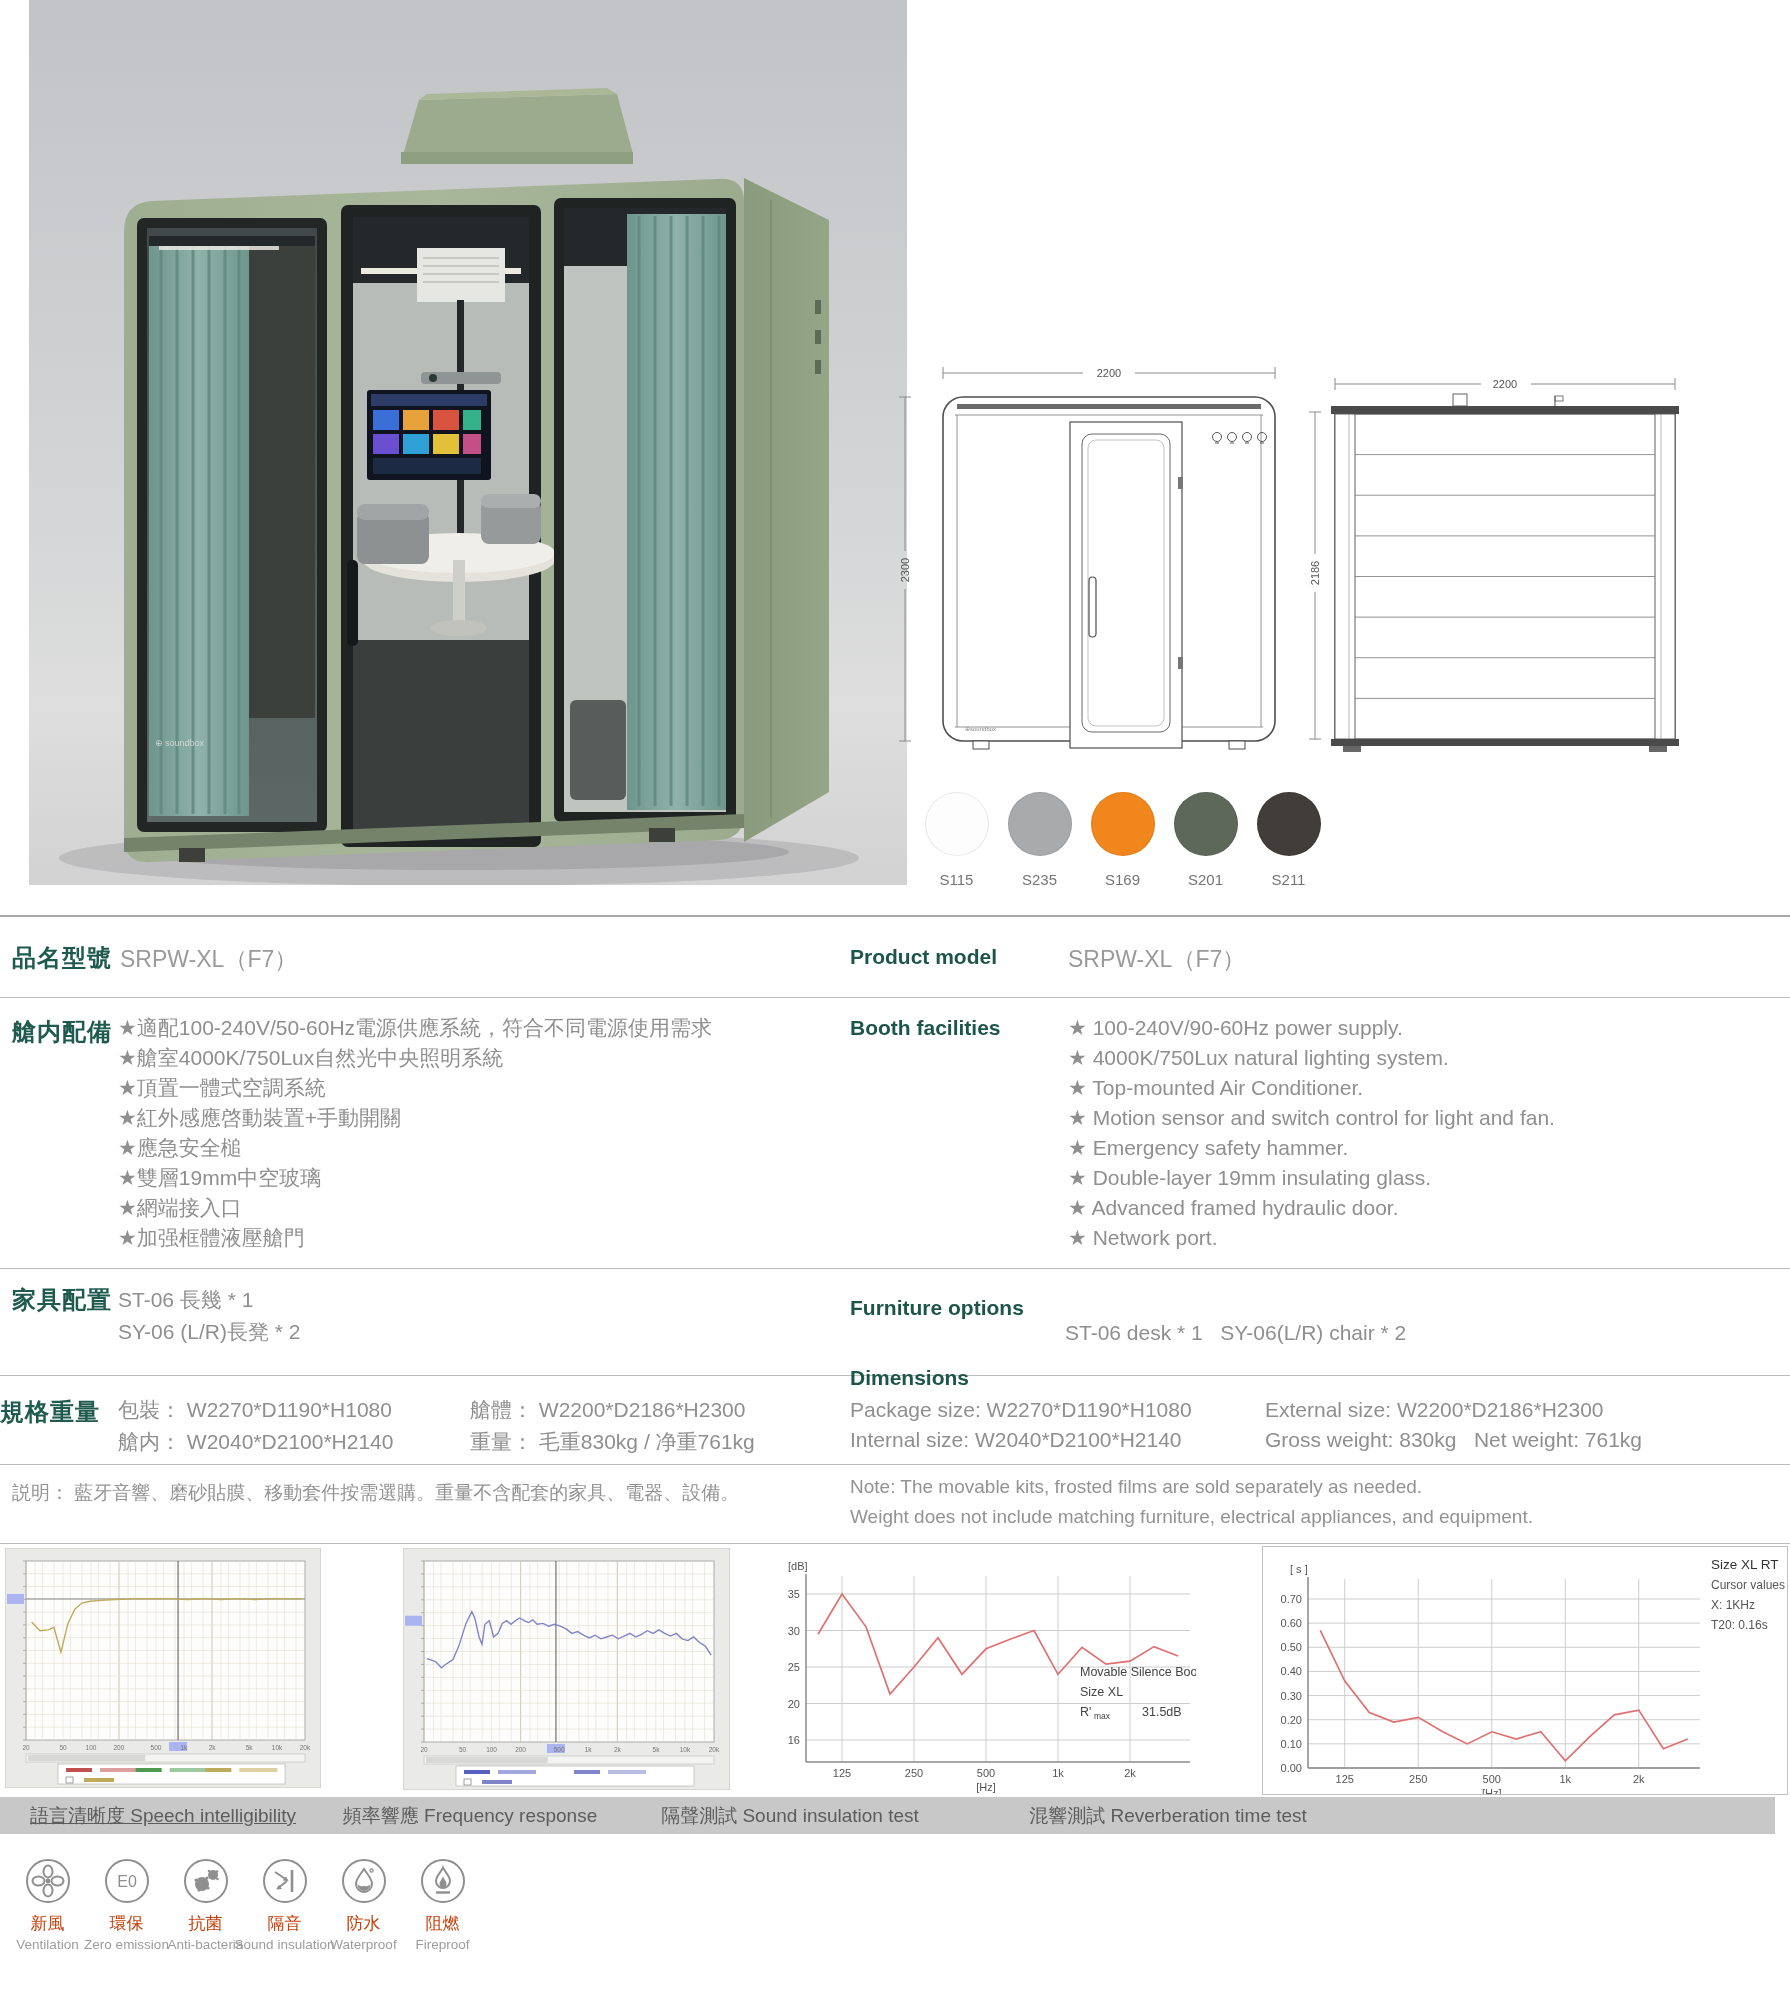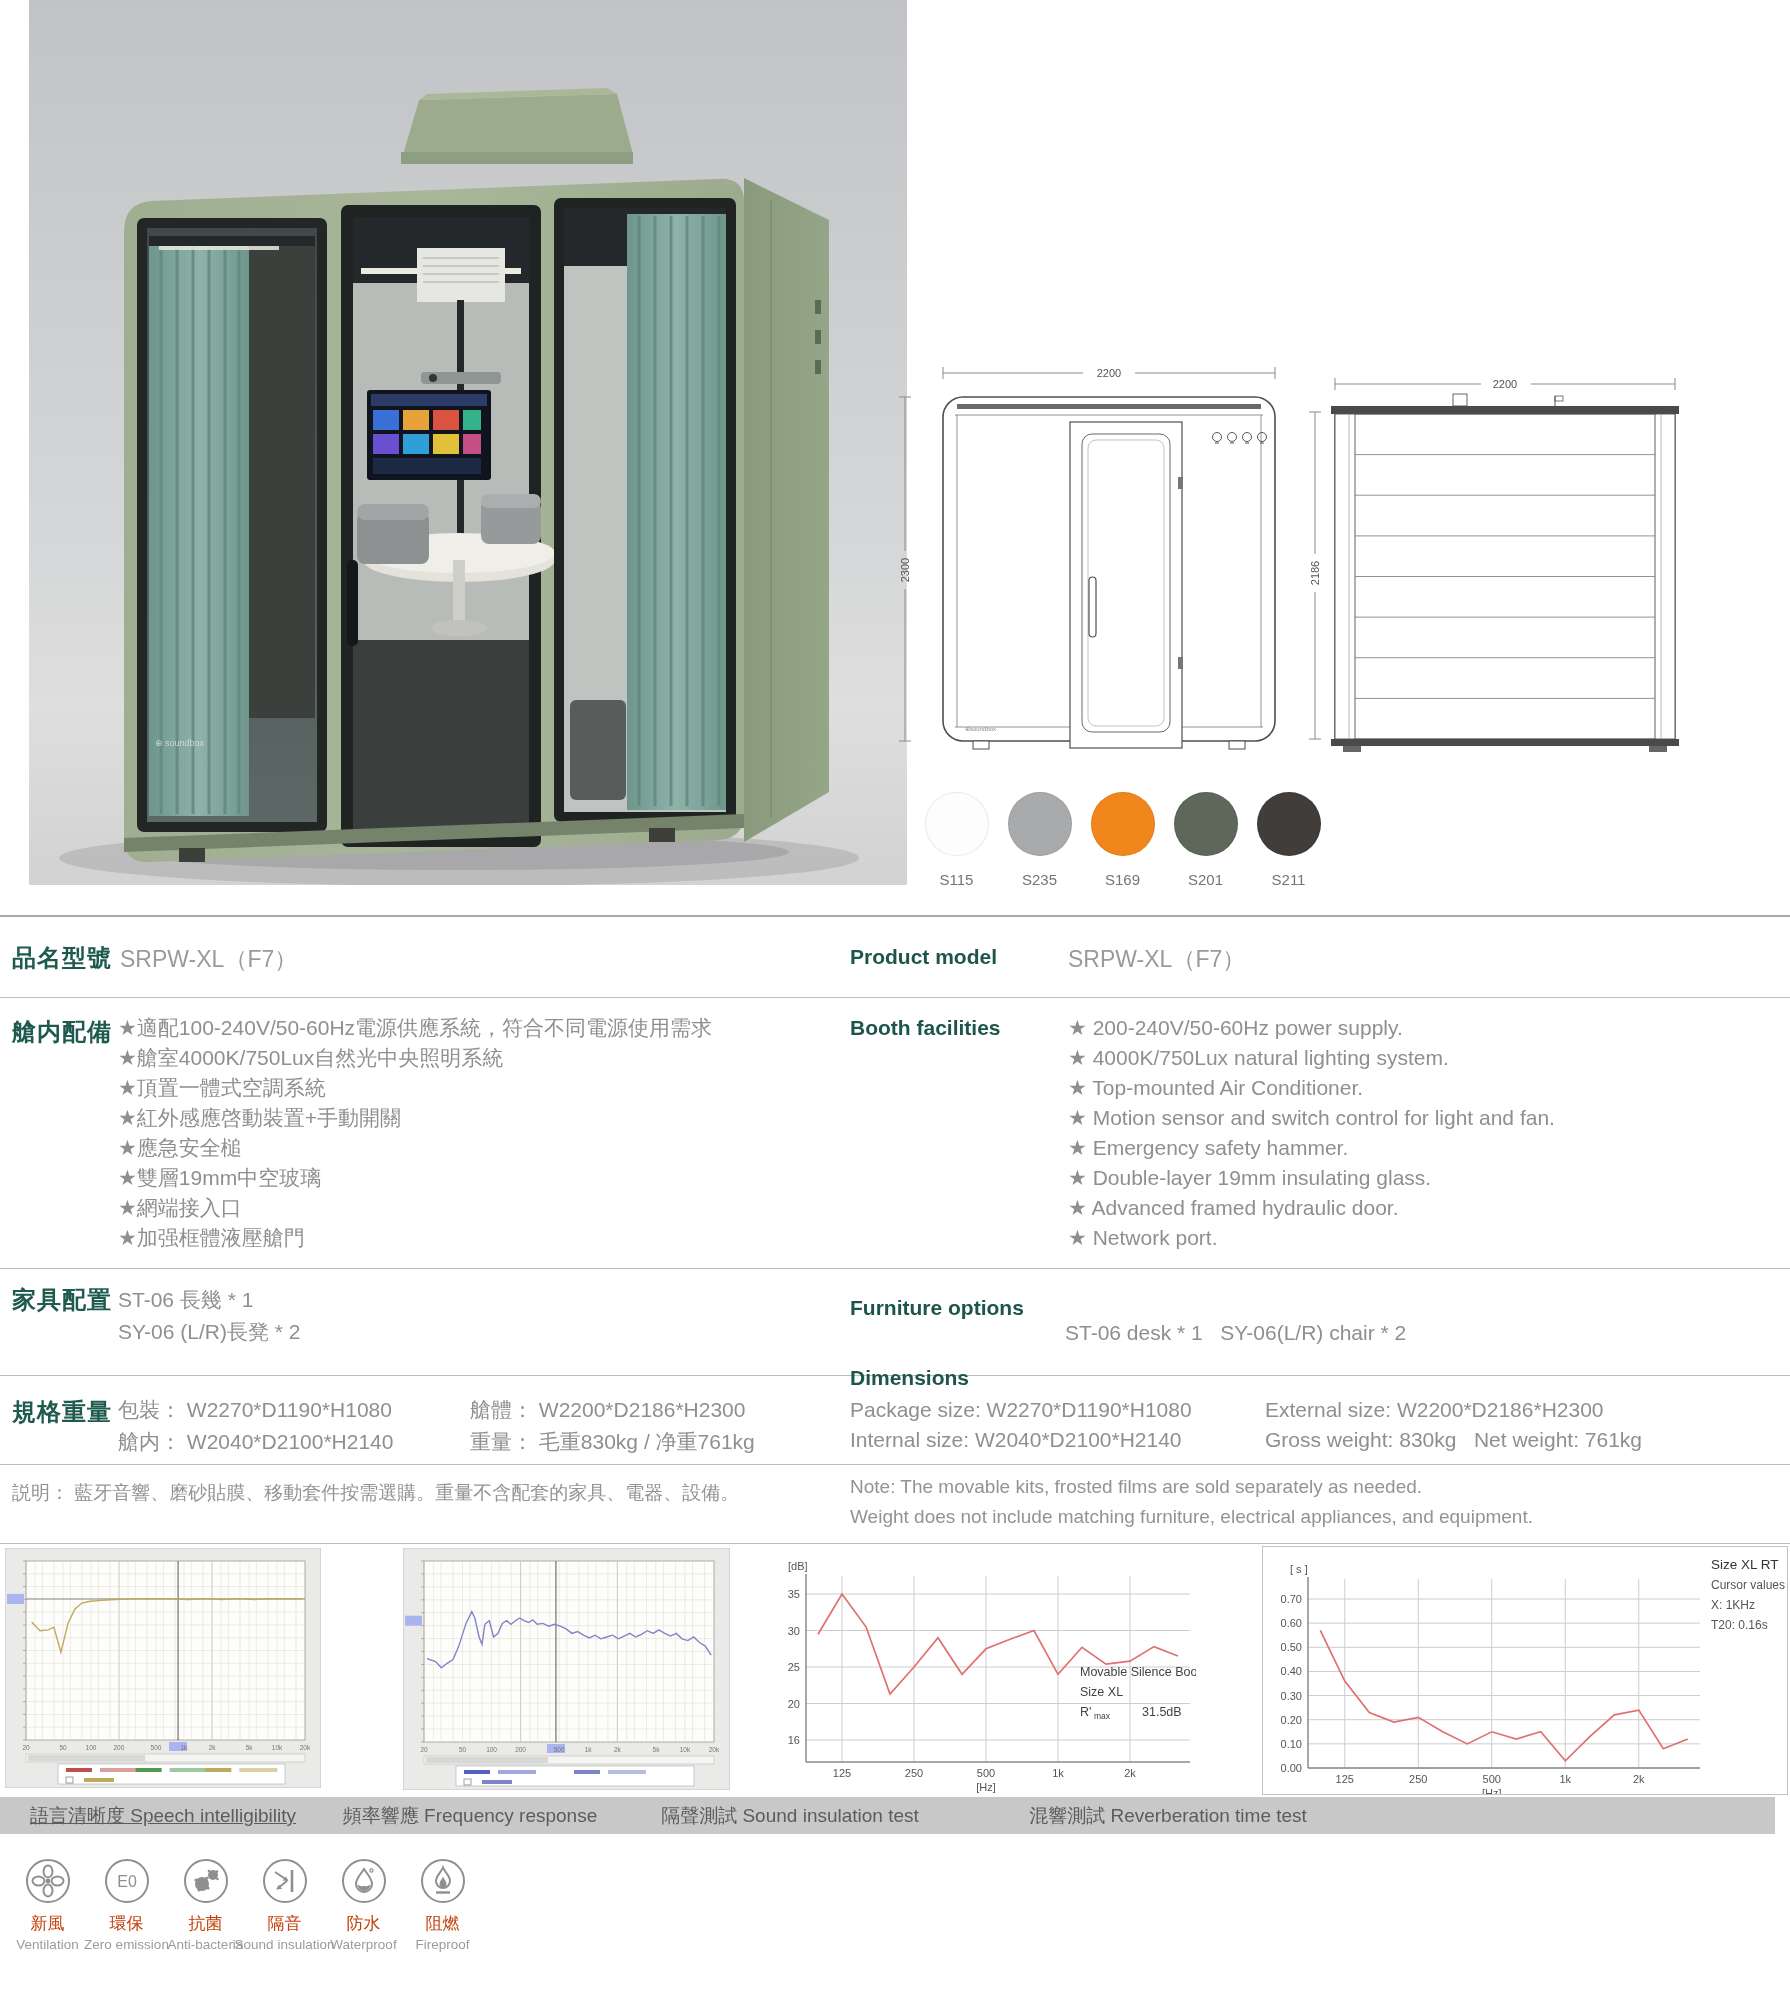--- a/index.html
+++ b/index.html
@@ -286,41 +286,41 @@
     <li>★艙室4000K/750Lux自然光中央照明系統</li>
     <li>★頂置一體式空調系統</li>
     <li>★紅外感應啓動裝置+手動開關</li>
     <li>★應急安全槌</li>
     <li>★雙層19mm中空玻璃</li>
     <li>★網端接入口</li>
     <li>★加强框體液壓艙門</li>
   </ul>
   <div class="abs en-label" style="left:850px;top:1016px;">Booth facilities</div>
   <ul class="abs stars" style="left:1068px;top:1013px;">
-    <li>★ 200-240V/50-60Hz power supply.</li>
+    <li>★ 100-240V/90-60Hz power supply.</li>
     <li>★ 4000K/750Lux natural lighting system.</li>
     <li>★ Top-mounted Air Conditioner.</li>
     <li>★ Motion sensor and switch control for light and fan.</li>
     <li>★ Emergency safety hammer.</li>
     <li>★ Double-layer 19mm insulating glass.</li>
     <li>★ Advanced framed hydraulic door.</li>
     <li>★ Network port.</li>
   </ul>
 
   <div class="abs sep thin" style="top:1268px;"></div>
 
   <div class="abs zh-label" style="left:12px;top:1284px;">家具配置</div>
   <div class="abs cell" style="left:118px;top:1286px;">ST-06 長幾 * 1</div>
   <div class="abs cell" style="left:118px;top:1318px;">SY-06 (L/R)長凳 * 2</div>
   <div class="abs en-label" style="left:850px;top:1296px;">Furniture options</div>
   <div class="abs cell" style="left:1065px;top:1298px;white-space:pre;margin-top:23px;">ST-06 desk * 1   SY-06(L/R) chair * 2</div>
 
   <div class="abs sep thin" style="top:1375px;"></div>
 
-  <div class="abs zh-label" style="left:12px;top:1396px;">規格重量</div>
+  <div class="abs zh-label" style="left:0;top:1396px;">規格重量</div>
   <div class="abs cell" style="left:118px;top:1396px;">包裝： W2270*D1190*H1080</div>
   <div class="abs cell" style="left:470px;top:1396px;">艙體： W2200*D2186*H2300</div>
   <div class="abs cell" style="left:118px;top:1428px;">艙内： W2040*D2100*H2140</div>
   <div class="abs cell" style="left:470px;top:1428px;">重量： 毛重830kg / 净重761kg</div>
   <div class="abs en-label" style="left:850px;top:1366px;">Dimensions</div>
   <div class="abs cell" style="left:850px;top:1398px;">Package size: W2270*D1190*H1080</div>
   <div class="abs cell" style="left:1265px;top:1398px;">External size: W2200*D2186*H2300</div>
   <div class="abs cell" style="left:850px;top:1428px;">Internal size: W2040*D2100*H2140</div>
   <div class="abs cell" style="left:1265px;top:1428px;white-space:pre;">Gross weight: 830kg   Net weight: 761kg</div>
 

